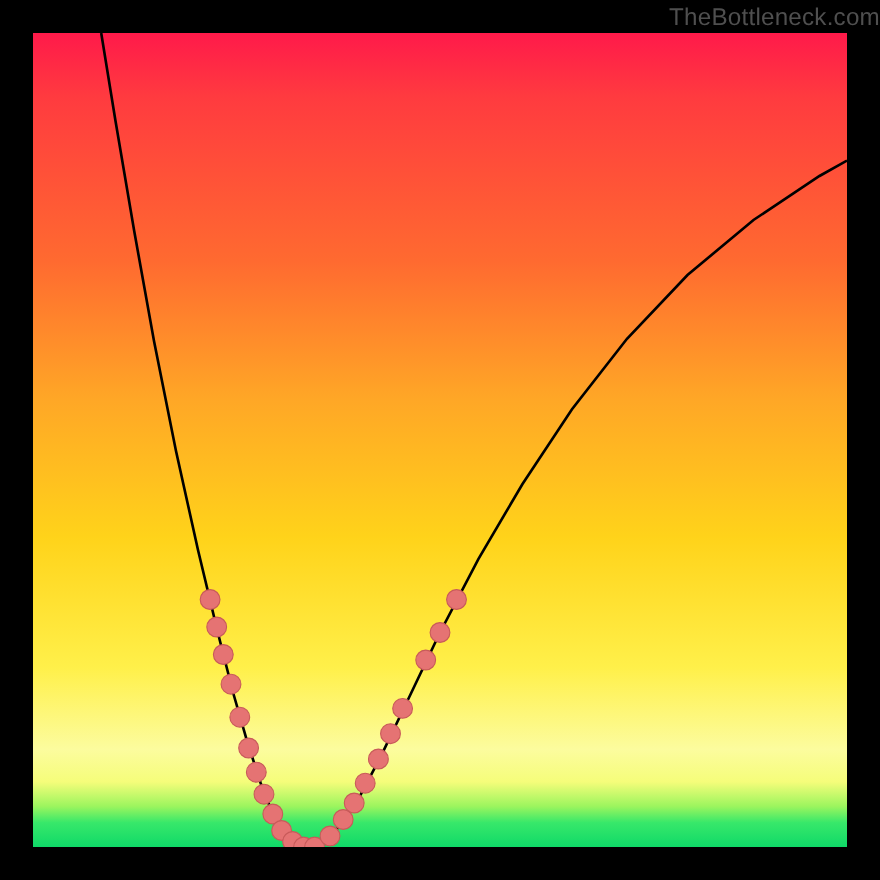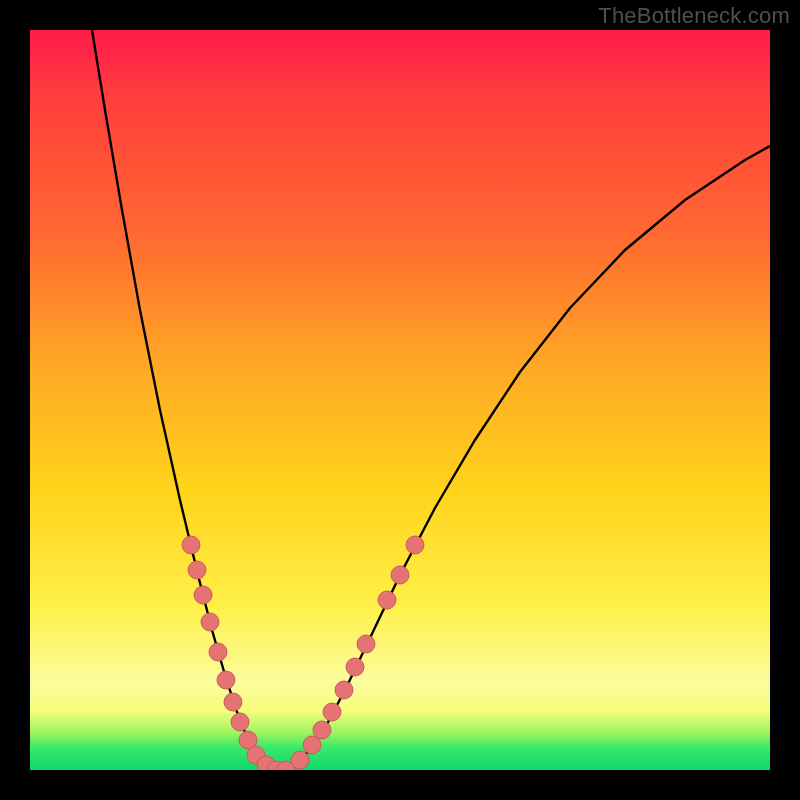--- a/index.html
+++ b/index.html
@@ -41,21 +41,21 @@
   svg.curve {
     position: absolute;
     left: 0;
     top: 0;
     width: 740px;
     height: 740px;
   }
   .watermark {
     position: absolute;
     top: 3px;
-    right: 10px;
+    right: 0;
     color: #4f4f4f;
     font-size: 22px;
     font-weight: 500;
     letter-spacing: 0.2px;
     user-select: none;
     margin-left: 19px;
   }
 </style>
 </head>
 <body>

